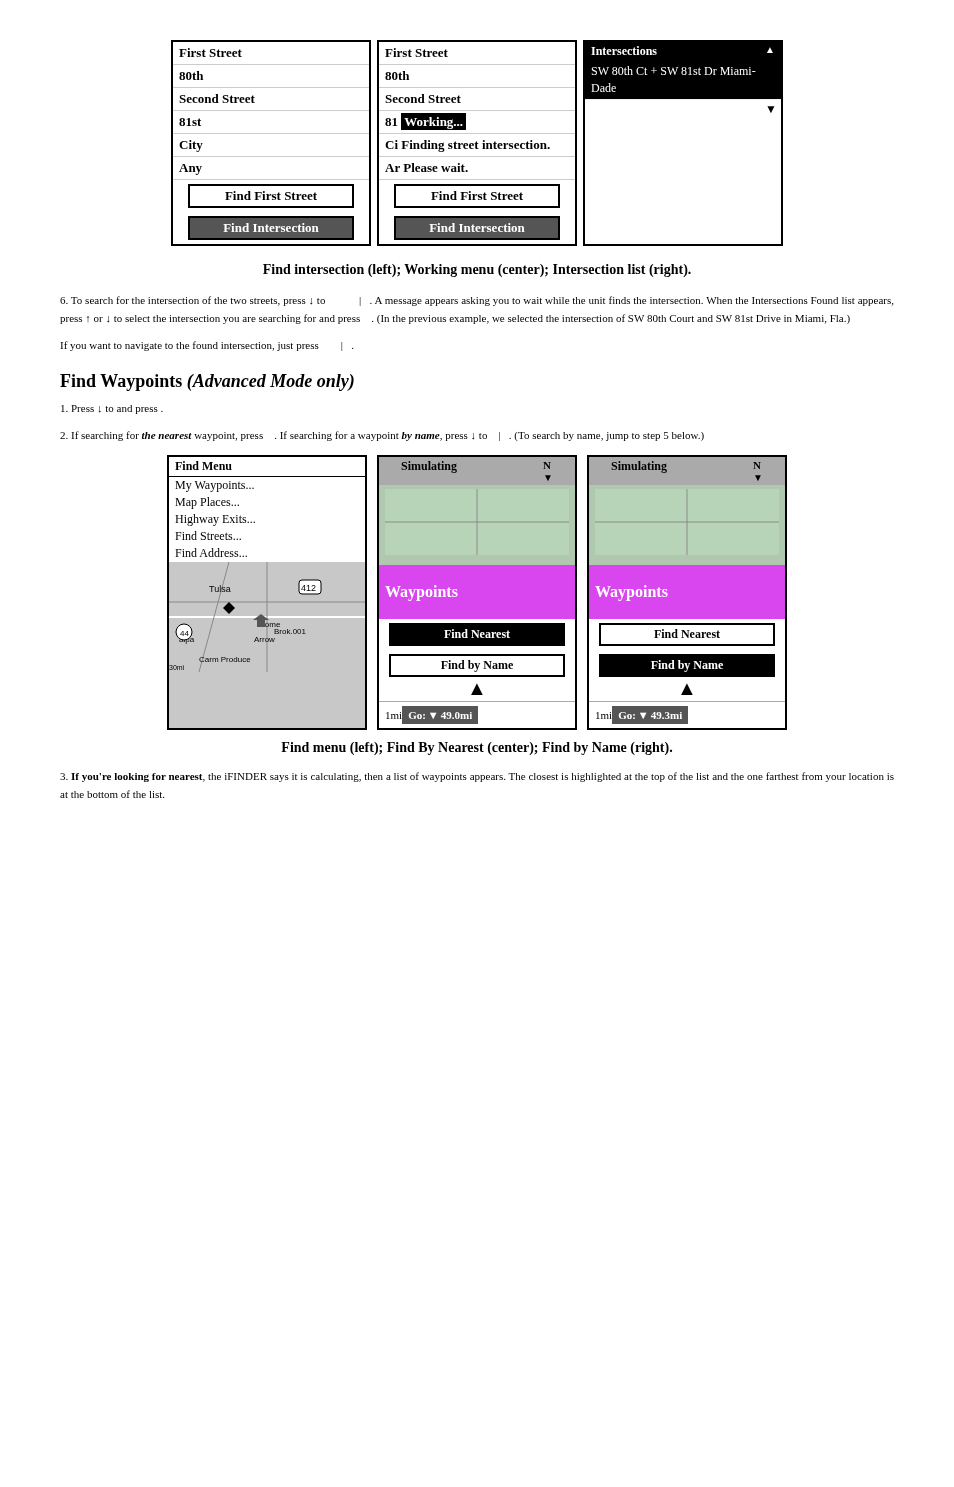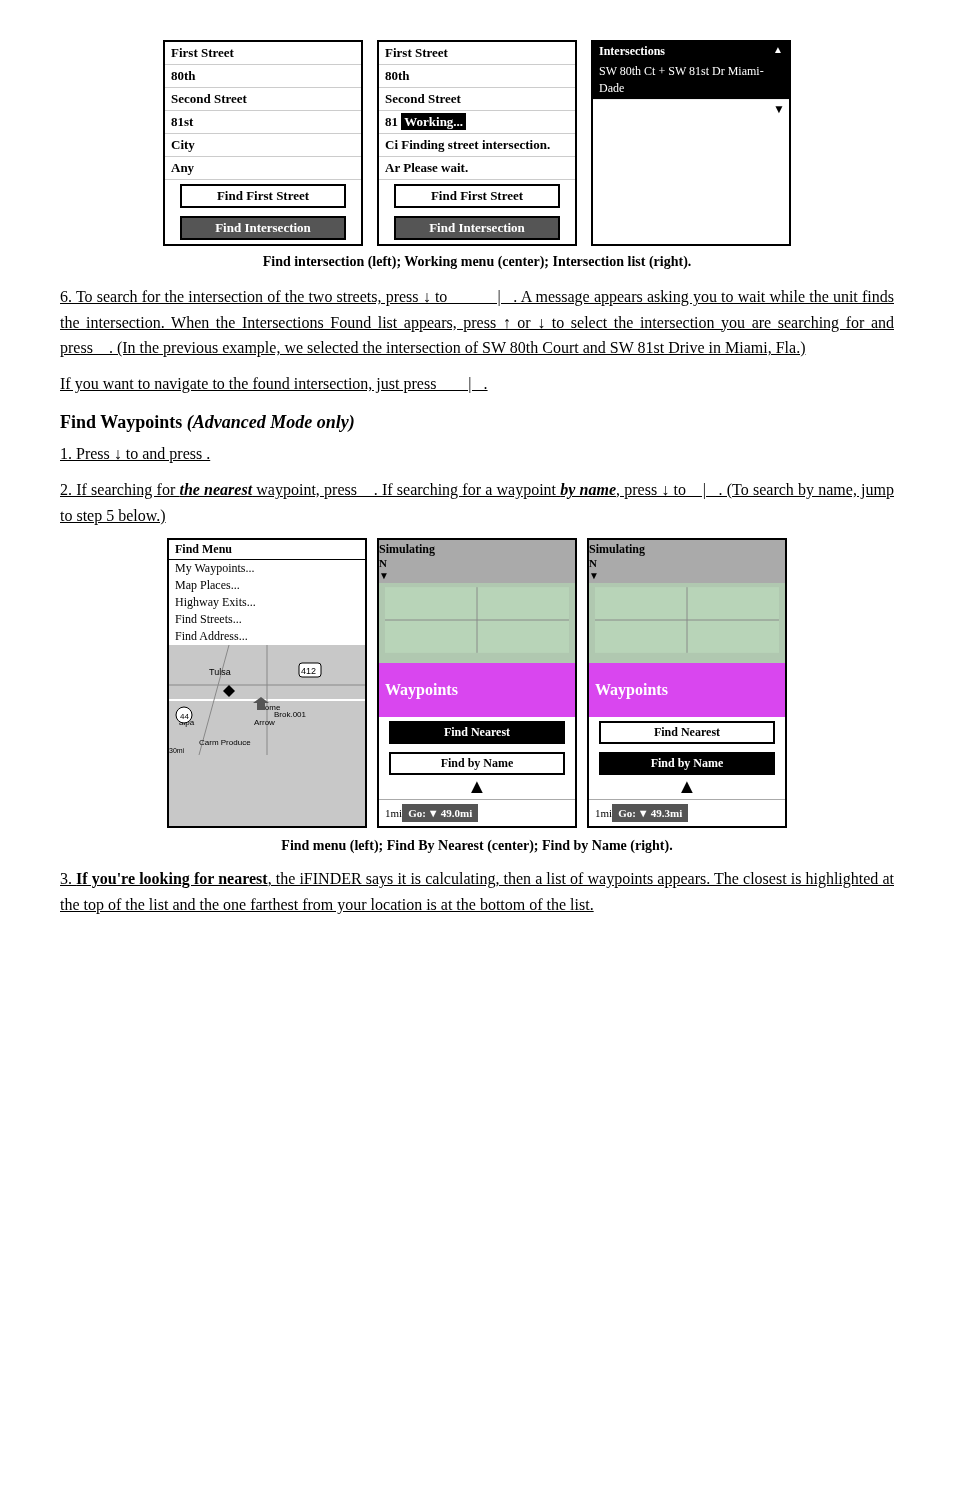--- a/index.html
+++ b/index.html
@@ -7,23 +7,23 @@
       background: #fff;
       font-family: Times New Roman, Times, serif;
       font-size: 15px;
       color: #000;
       width: 954px;
       min-height: 1487px;
       padding: 40px 60px;
     }
     .top-section {
       display: flex;
-      gap: 14px;
+      gap: 6px;
       justify-content: center;
-      margin-bottom: 8px;
+      margin-bottom: 16px;
     }
     .panel {
       border: 2px solid #000;
       width: 200px;
       font-size: 13px;
       background: #fff;
     }
     .panel-row {
       padding: 3px 6px;
       border-bottom: 1px solid #ccc;
@@ -57,25 +57,24 @@
       color: #fff;
       padding: 1px 3px;
     }
     .caption {
       text-align: center;
       font-weight: bold;
       font-size: 14px;
       margin-bottom: 14px;
     }
     .body-text {
-      font-size: 16px;
+      font-size: 11px;
       line-height: 1.6;
       margin-bottom: 10px;
       text-align: justify;
-      text-decoration: underline;
     }
     .section-heading {
       font-size: 18px;
       font-weight: bold;
       margin-top: 16px;
       margin-bottom: 8px;
     }
     .section-heading em {
       font-style: italic;
       font-weight: bold;
@@ -101,26 +100,25 @@
     .sim-panel {
       border: 2px solid #000;
       width: 200px;
       font-size: 12px;
       background: #fff;
       display: flex;
       flex-direction: column;
     }
     .sim-header {
       background: #aaa;
-      padding: 2px 0;
+      padding: 2px 22px;
       font-size: 12px;
       font-weight: bold;
       display: flex;
       justify-content: space-between;
-      flex-direction: column;
     }
     .sim-map {
       background: #b0c8b0;
       flex: 1;
       min-height: 80px;
       position: relative;
       display: flex;
       align-items: flex-start;
       justify-content: flex-end;
       padding: 2px 6px;

